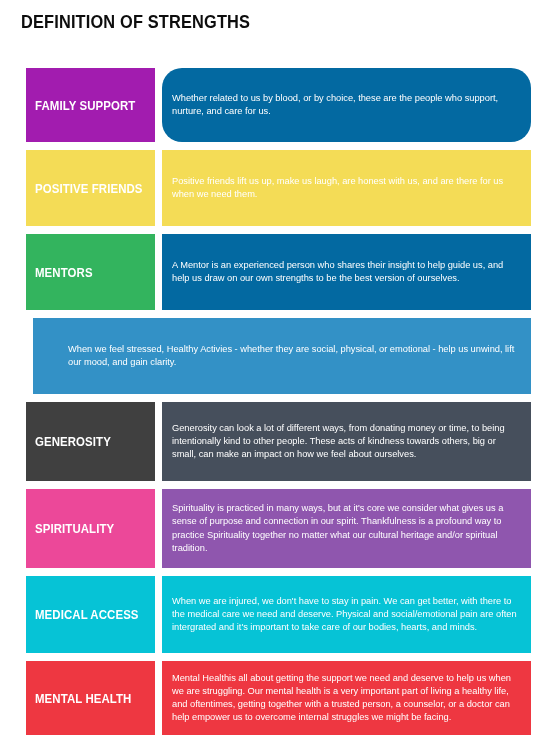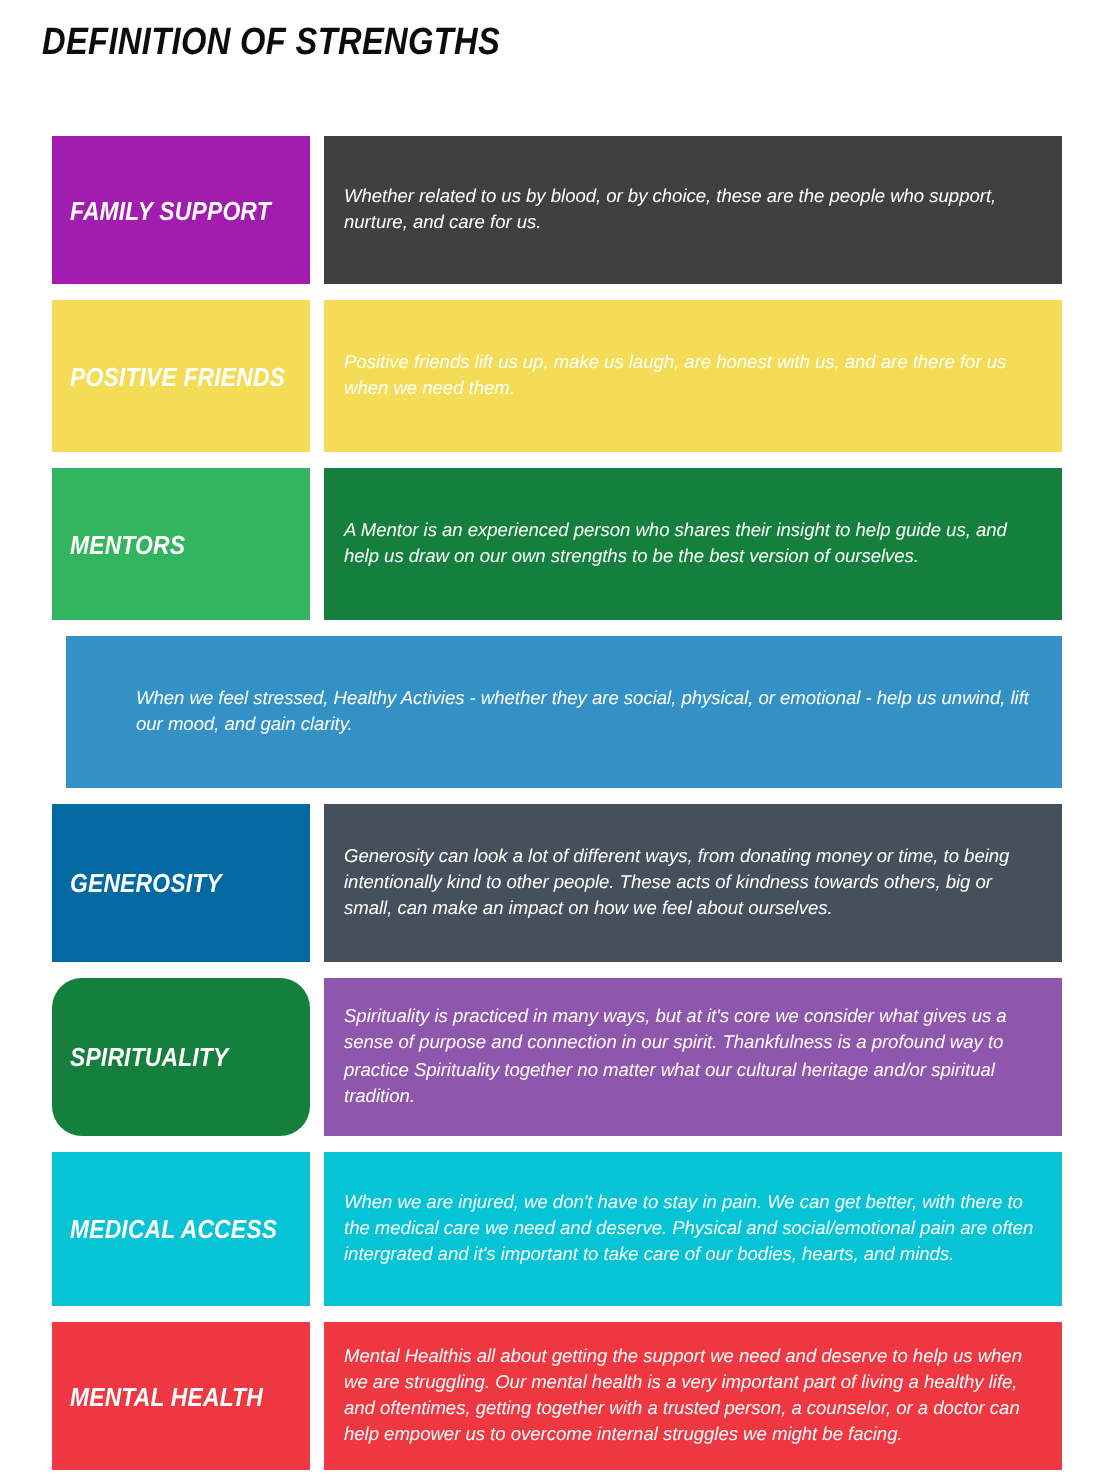--- a/index.html
+++ b/index.html
@@ -11,21 +11,20 @@
     width: 549px;
     height: 738px;
     font-family: "Liberation Sans", sans-serif;
     overflow: hidden;
   }
   .page {
     position: relative;
     width: 549px;
     height: 535px;
     background: #ffffff;
-    font-style: italic;
   }
   .page-title {
     position: absolute;
     left: 21px;
     top: 11px;
     font-family: "Liberation Sans Narrow", "Liberation Sans", sans-serif;
     font-weight: bold;
     font-size: 19px;
     line-height: 22px;
     letter-spacing: 0.2px;
@@ -94,60 +93,60 @@
 <div class="page" style="background-color: rgb(255, 255, 255);">
 
   <div class="page-title" style="color: rgb(13, 13, 13);">DEFINITION OF STRENGTHS</div>
 
   <div class="table">
 
     <div class="row h74">
       <div class="label-cell" style="background-color: #a21caf;">
         <span class="label-text">FAMILY SUPPORT</span>
       </div>
-      <div class="desc-cell" style="background-color: #404040;">
+      <div class="desc-cell" style="background-color: #0369a1; border-radius: 20px;">
         <span class="desc-text">Whether related to us by blood, or by choice, these are the people who support, nurture, and care for us.</span>
       </div>
     </div>
 
     <div class="row h76">
       <div class="label-cell" style="background-color: rgb(244, 220, 86);">
         <span class="label-text">POSITIVE FRIENDS</span>
       </div>
       <div class="desc-cell" style="background-color: rgb(244, 220, 86);">
         <span class="desc-text">Positive friends lift us up, make us laugh, are honest with us, and are there for us when we need them.</span>
       </div>
     </div>
 
     <div class="row h76">
       <div class="label-cell" style="background-color: rgb(51, 180, 94);">
         <span class="label-text">MENTORS</span>
       </div>
-      <div class="desc-cell" style="background-color: #15803d;">
+      <div class="desc-cell" style="background-color: #0369a1;">
         <span class="desc-text">A Mentor is an experienced  person who shares their insight to help guide us, and help us draw on our own strengths to be the best version of ourselves.</span>
       </div>
     </div>
 
     <div class="row h76">
       <div class="desc-cell" style="background-color: rgb(51, 145, 198); padding-left: 35px;">
         <span class="desc-text">When we feel stressed, Healthy Activies - whether they are social, physical, or emotional - help us unwind, lift our mood, and gain clarity.</span>
       </div>
     </div>
 
     <div class="row h79" style="height:79px;">
-      <div class="label-cell" style="background-color: #0369a1;">
+      <div class="label-cell" style="background-color: #404040;">
         <span class="label-text">GENEROSITY</span>
       </div>
       <div class="desc-cell" style="background-color: rgb(70, 79, 92);">
         <span class="desc-text">Generosity can look a lot of different ways, from donating money or time, to being intentionally kind to other people. These acts of kindness towards others, big or small, can make an impact on how we feel about ourselves.</span>
       </div>
     </div>
 
     <div class="row h79" style="height:79px;">
-      <div class="label-cell" style="background-color: #15803d; border-radius: 15px;">
+      <div class="label-cell" style="background-color: #ec4899;">
         <span class="label-text">SPIRITUALITY</span>
       </div>
       <div class="desc-cell" style="background-color: rgb(143, 86, 174);">
         <span class="desc-text">Spirituality is practiced in many ways, but at it's core we consider what gives us a sense of purpose and connection in our spirit. Thankfulness is a profound way to practice Spirituality together no matter what our cultural heritage and/or spiritual tradition.</span>
       </div>
     </div>
 
     <div class="row h77">
       <div class="label-cell" style="background-color: rgb(6, 195, 214);">
         <span class="label-text">MEDICAL ACCESS</span>

